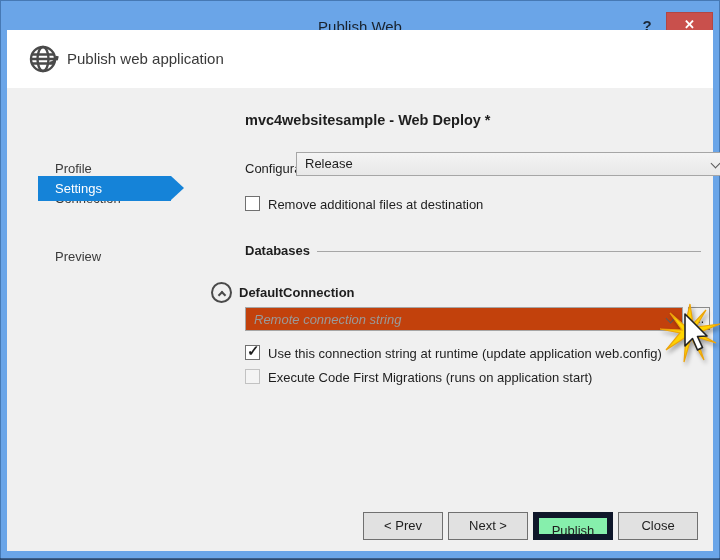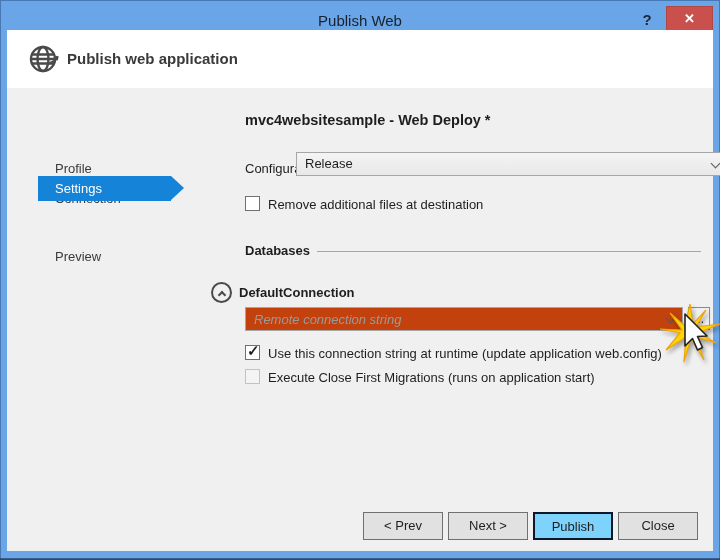--- a/index.html
+++ b/index.html
@@ -5,33 +5,33 @@
   * { margin:0; padding:0; box-sizing:border-box; }
   html,body { width:720px; height:560px; overflow:hidden; }
   body { font-family:"Liberation Sans", sans-serif; position:relative; }
 
   .window { position:absolute; inset:0; background:#6aa5e8;
             box-shadow: inset 0 0 0 1px #4679b4; }
   .window::after { content:""; position:absolute; left:0; right:0; bottom:0;
             height:2px; background:rgba(22,36,58,.55); }
 
   
-  .titlebar { position:absolute; left:0; top:6px; width:720px; height:20px; }
+  .titlebar { position:absolute; left:0; top:12px; width:720px; height:20px; }
   .titlebar .title { position:absolute; left:0; right:0; top:0; height:30px;
             line-height:30px; text-align:center; font-size:15px; color:#18222e; }
   .help-btn { position:absolute; right:60px; top:0; width:26px; height:28px;
             text-align:center; line-height:28px; font-size:15px; font-weight:bold;
             color:#1b2838; cursor:default; }
   .close-btn { position:absolute; right:7px; top:0; width:47px; height:27px;
             background:#c9504c; color:#fff; text-align:center; line-height:26px;
             font-size:13px; font-weight:bold; box-shadow: inset 0 0 0 1px #b34643; }
 
   
   .header-band { position:absolute; left:7px; top:30px; width:706px; height:70px;
-            background:#ffffff;font-weight:bold; }
+            background:#ffffff; }
   .header-band .globe { position:absolute; left:20px; top:11px; }
   .header-band .htitle { position:absolute; left:60px; top:0; height:58px;
             line-height:58px; font-size:15px; color:#3a3a3a; }
 
   
   .content { position:absolute; left:7px; top:88px; width:706px; height:463px;
             background:#f0f0f0; font-size:13px; color:#1e1e1e; }
 
   
   .side-item { position:absolute; left:48px; height:18px; line-height:18px;
@@ -75,21 +75,21 @@
 
   .browse-btn { position:absolute; left:681px; top:219px; width:22px; height:23px;
             background:#f0f0f0; border:1px solid #8a8a8a; font-size:12px;
             line-height:14px; text-align:center; color:#1e1e1e; padding:0; }
 
   
   .btn { position:absolute; top:424px; width:80px; height:28px;
             background:#e1e1e1; border:1px solid #707070; font-size:13px;
             color:#1e1e1e; text-align:center; line-height:26px;
             font-family:"Liberation Sans",sans-serif; }
-  .btn.default { background:#7dd3fc; border:2px solid #0f172a; }
+  .btn.default { background:#86efac; border:6px solid #0f172a; }
 
   .overlay-svg { position:absolute; left:653px; top:212px;
             filter:drop-shadow(2px 3px 2px rgba(0,0,0,.35)); pointer-events:none; }
 </style>
 </head>
 <body>
 
 <div class="window">
 
   <div class="titlebar">
@@ -142,21 +142,21 @@
       <span class="chev" style="top:8px;"></span>
     </div>
     <button class="browse-btn">...</button>
 
     <span class="cb" style="left:238px; top:257px;">
         <span class="tick">✓</span>
       </span>
     <div class="lbl" style="left:261px; top:258px;">Use this connection string at runtime (update application web.config)</div>
 
     <span class="cb disabled" style="left:238px; top:281px;"></span>
-    <div class="lbl" style="left:261px; top:282px;">Execute Close First Migrations (runs on application start)</div>
+    <div class="lbl" style="left:261px; top:282px;">Execute Code First Migrations (runs on application start)</div>
 
     <button class="btn" style="left:356px;">&lt; Prev</button>
     <button class="btn" style="left:441px;">Next &gt;</button>
     <button class="btn default" style="left:526px;">Publish</button>
     <button class="btn" style="left:611px;">Close</button>
 
     <svg class="overlay-svg" width="62" height="66" viewBox="0 0 62 66">
       <polygon points="30,4 33,24 46,10 36,27 60,24 38,33 56,43 36,37 44,60 31,38 24,62 26,37 6,50 20,33 0,29 22,30 10,13 25,26" fill="#ffd400" stroke="#eca40a" stroke-width="1.2"></polygon>
       <path d="M25 14 L25 46 L32.5 38.5 L37.5 50 L42.5 47.5 L37.5 36.5 L47 36 Z" fill="#ffffff" stroke="#222222" stroke-width="1.6" stroke-linejoin="round"></path>
     </svg>

